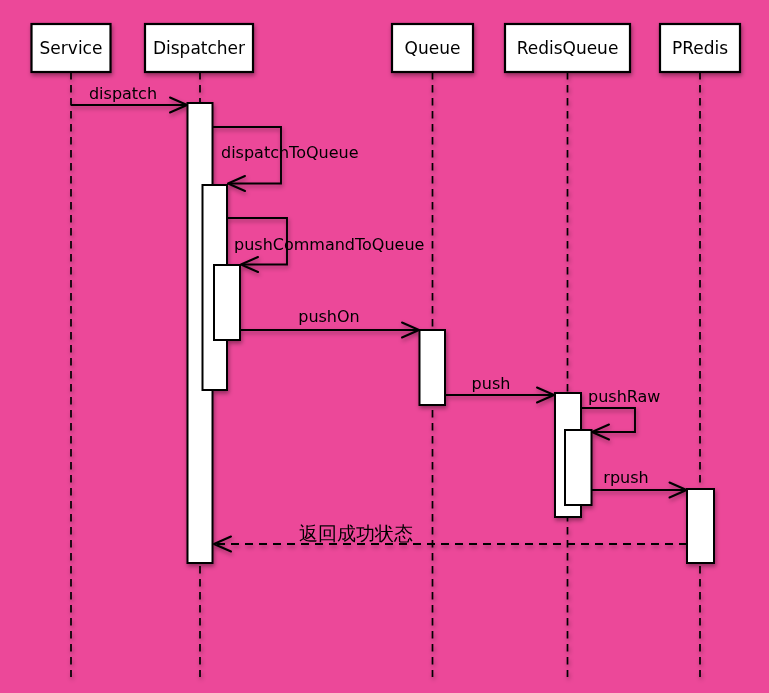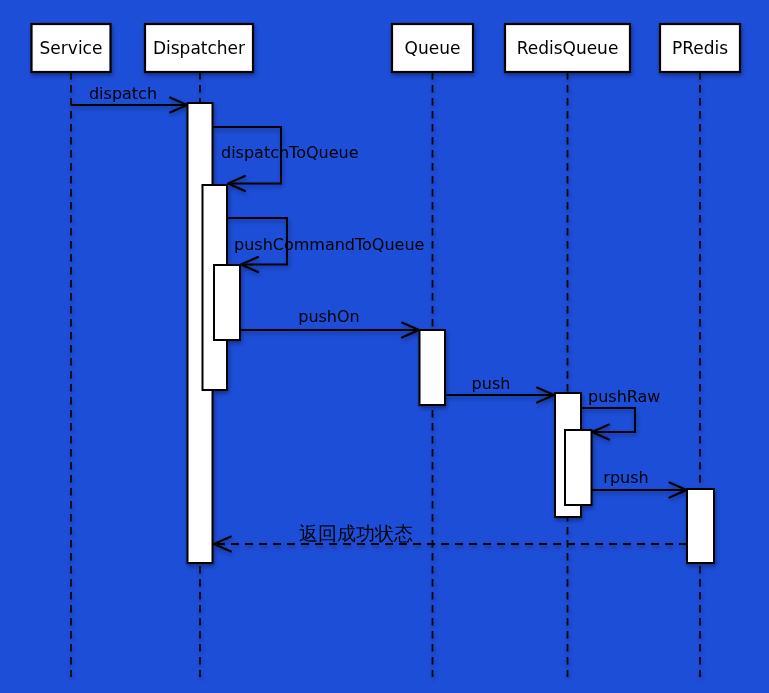--- a/index.html
+++ b/index.html
@@ -7,21 +7,21 @@
     padding: 0;
     width: 769px;
     height: 693px;
     background: #ffffff;
     overflow: hidden;
   }
   .stage {
     position: relative;
     width: 769px;
     height: 693px;
-    background: #1d4ed8;
+    background: #ec4899;
     font-family: "DejaVu Sans", "Liberation Sans", sans-serif;
   }
   svg { display: block; }
 
   .lifeline {
     stroke: #000000;
     stroke-width: 1.7;
     stroke-dasharray: 7.5 5.5;
     fill: none;
   }

